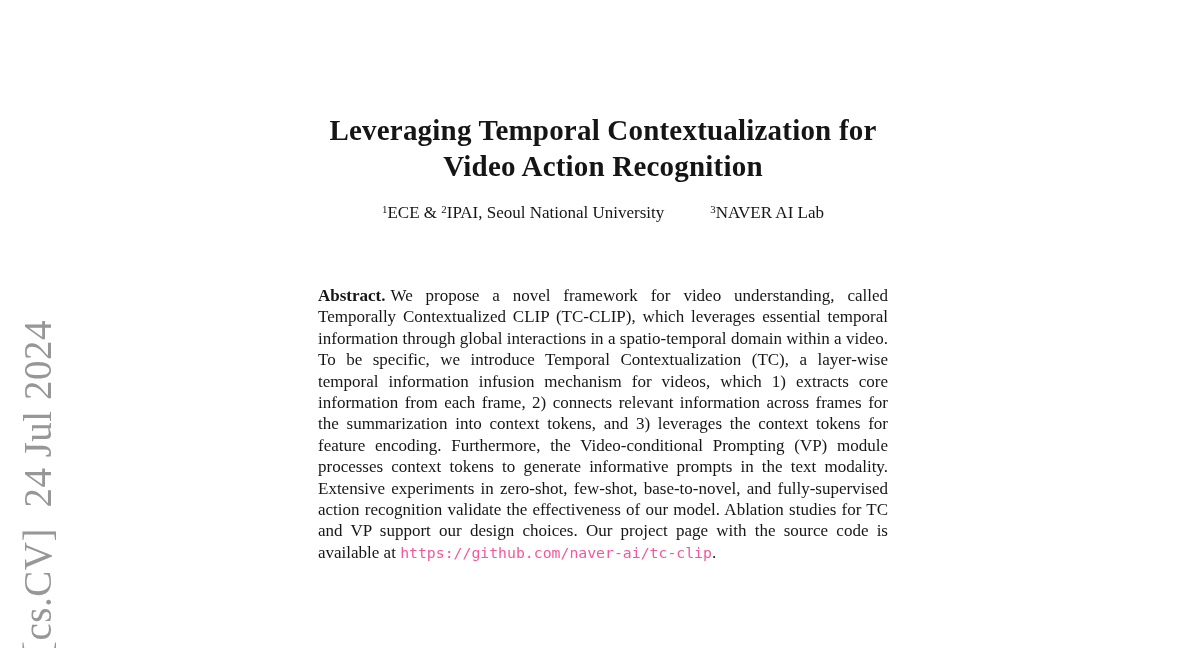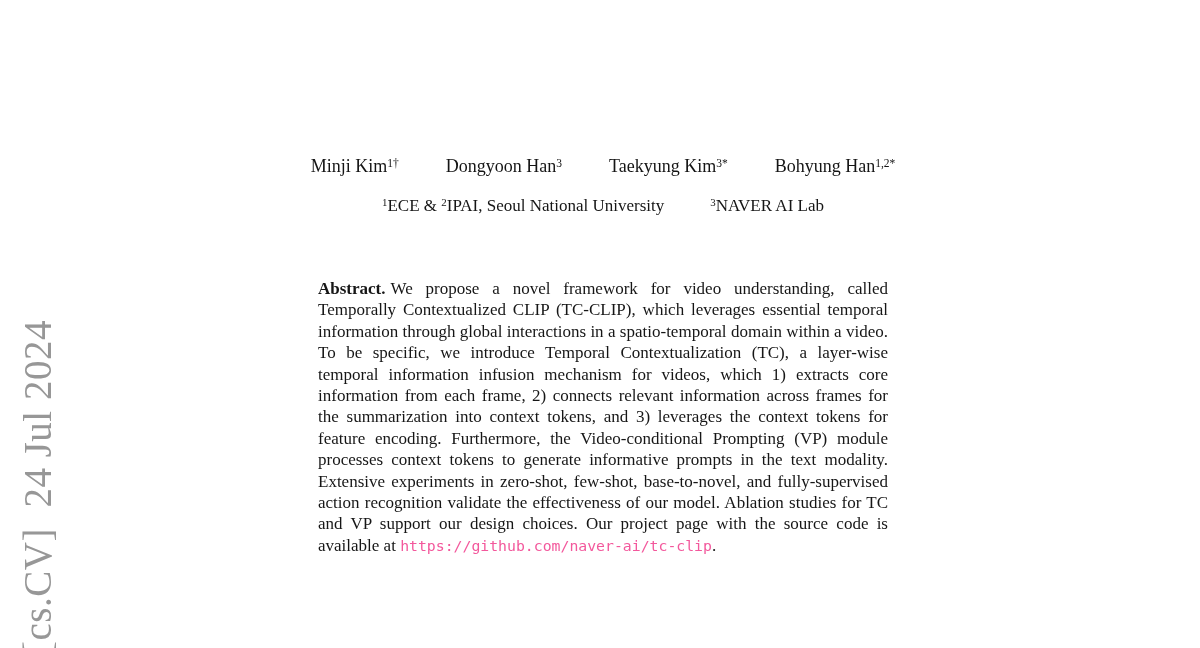--- a/index.html
+++ b/index.html
@@ -93,27 +93,25 @@
 </style>
 </head>
 <body>
 
 <div class="page">
 
   <div class="arxiv-stamp">[cs.CV]  24 Jul 2024</div>
 
   <main class="content">
 
+    <h1 class="title">
+      <span class="title-line">Leveraging Temporal Contextualization for</span>
+      <span class="title-line">Video Action Recognition</span>
+    </h1>
 
-    <div class="authors">
-      <span class="author"><span>Minji Kim</span><sup>1†</sup></span>
-      <span class="author"><span>Dongyoon Han</span><sup>3</sup></span>
-      <span class="author"><span>Taekyung Kim</span><sup>3*</sup></span>
-      <span class="author"><span>Bohyung Han</span><sup>1,2*</sup></span>
-    </div>
 
     <div class="affiliations">
       <span class="affiliation"><sup>1</sup><span>ECE &amp; </span><sup>2</sup><span>IPAI, Seoul National University</span></span>
       <span class="affiliation"><sup>3</sup><span>NAVER AI Lab</span></span>
     </div>
 
     <p class="abstract">
       <b class="abstract-label">Abstract.</b><span>We propose a novel framework for video understanding, called Temporally Contextualized CLIP (TC-CLIP), which leverages essential temporal information through global interactions in a spatio-temporal domain within a video. To be specific, we introduce Temporal Contextualization (TC), a layer-wise temporal information infusion mechanism for videos, which 1) extracts core information from each frame, 2) connects relevant information across frames for the summarization into context tokens, and 3) leverages the context tokens for feature encoding. Furthermore, the Video-conditional Prompting (VP) module processes context tokens to generate informative prompts in the text modality. Extensive experiments in zero-shot, few-shot, base-to-novel, and fully-supervised action recognition validate the effectiveness of our model. Ablation studies for TC and VP support our design choices. Our project page with the source code is available at</span>
       <a class="project-link" href="#">https://github.com/naver-ai/tc-clip</a><span>.</span>
     </p>

